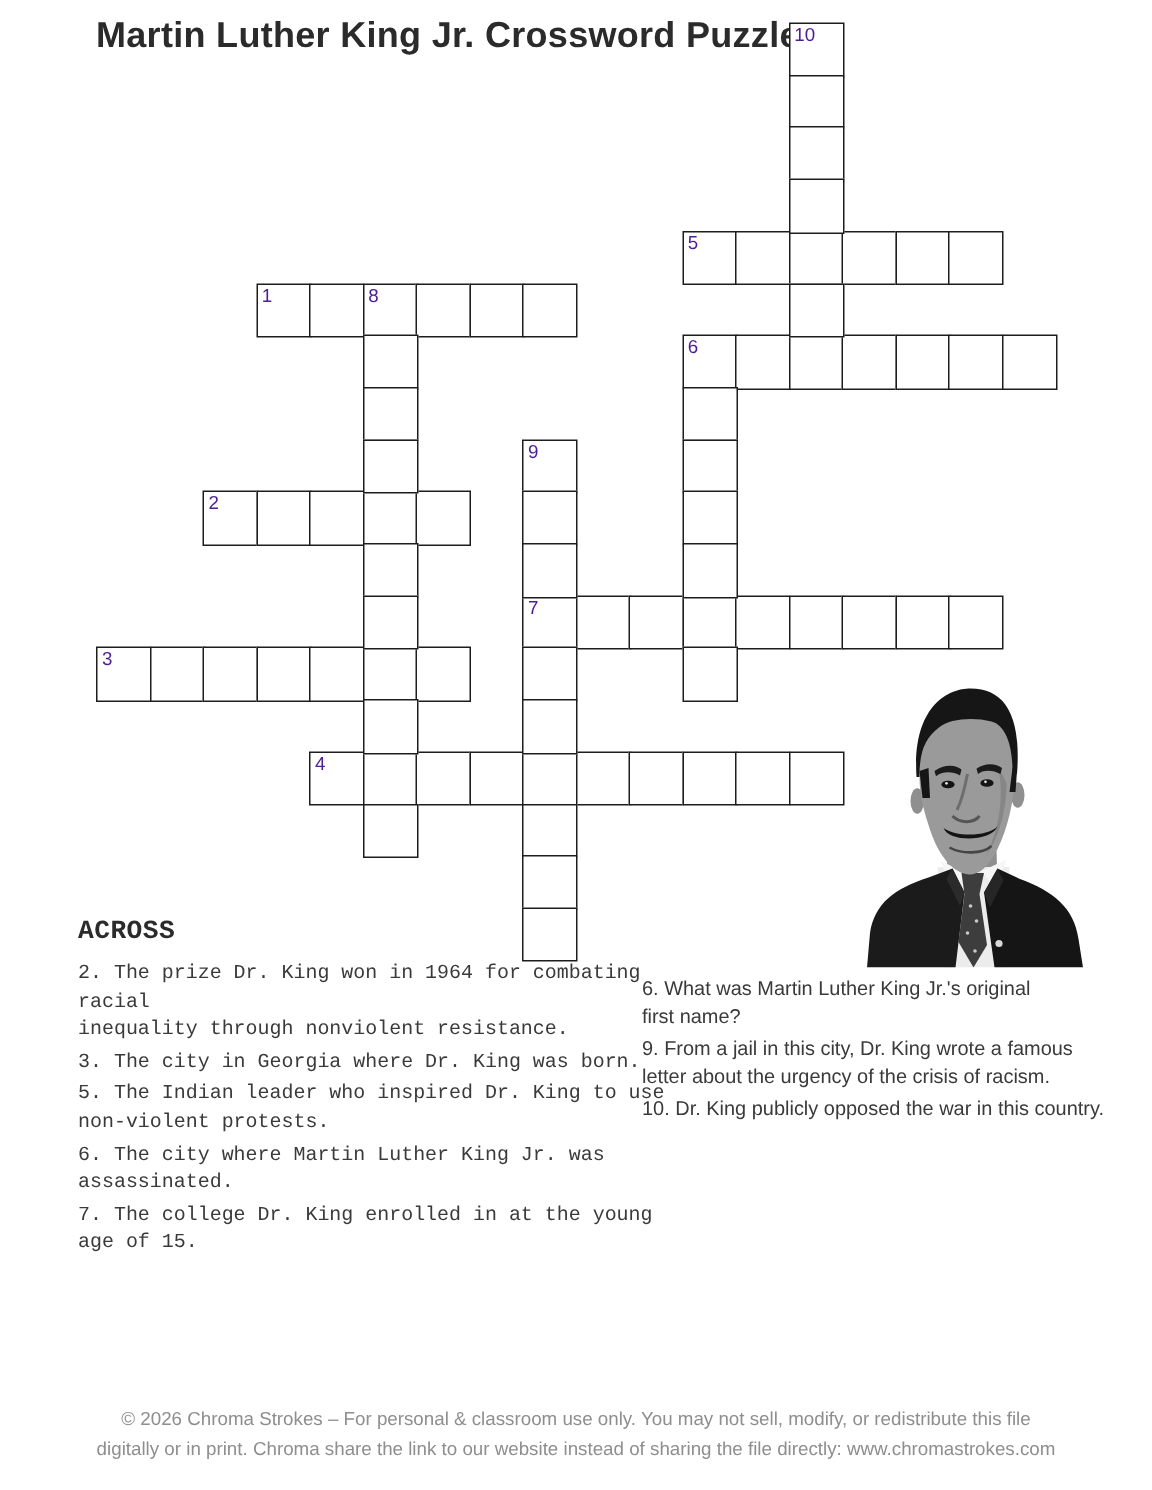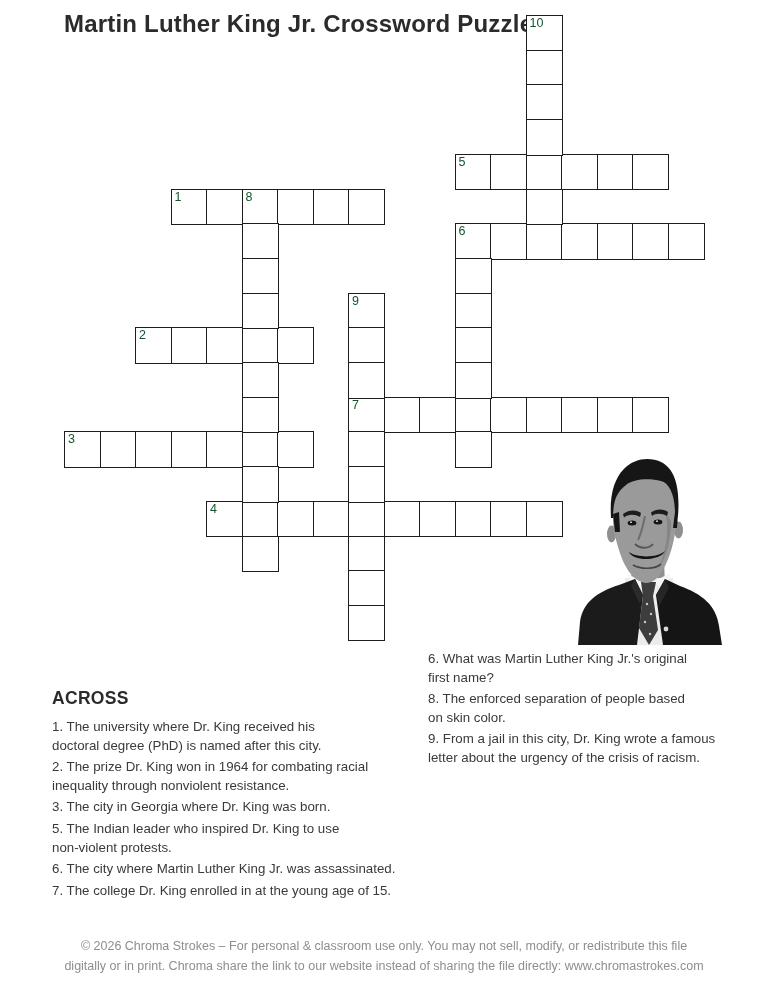--- a/index.html
+++ b/index.html
@@ -11,33 +11,33 @@
     position:absolute;left:64px;top:10px;margin:0;
     font-size:24px;font-weight:700;color:#2b2b2b;letter-spacing:.2px;
   }
   
   .grid{position:absolute;left:64px;top:15px;width:642px;height:628px;z-index:1;}
   .cell{
     position:absolute;width:37.3px;height:36.5px;box-sizing:border-box;
     background:#ffffff;border:1.8px solid #1d1d1d;
   }
   .cellnum{
-    position:absolute;top:0px;left:3px;font-size:12.5px;color:#14532d;line-height:15px;
+    position:absolute;top:0px;left:3px;font-size:12.5px;color:#4c1d95;line-height:15px;
   }
   .watermark{
     position:absolute;left:92px;top:367px;z-index:5;white-space:nowrap;pointer-events:none;
     font-size:55px;letter-spacing:2.5px;color:rgba(122,122,122,0.33);font-weight:400;
   }
   .photo{position:absolute;left:577px;top:452px;width:145px;height:193px;z-index:4;}
   
   .clues{position:absolute;color:#3a3a3a;}
   .clues h2{
     margin:0 0 9px 0;font-size:17.5px;font-weight:700;color:#2b2b2b;letter-spacing:.3px;
   }
-  .clues.across{left:52px;top:688px;width:402px;}
+  .clues.across{left:52px;top:611px;width:402px;font-family:Liberation Mono, monospace;}
   .clues.down{left:428px;top:650px;width:330px;}
   .clue{
     margin:0 0 3px 0;font-size:13.3px;line-height:18.6px;white-space:pre-line;
   }
   .footer{
     position:absolute;left:0;top:937px;width:768px;text-align:center;
     font-size:12.5px;line-height:19.5px;color:#8e8e8e;
   }
 </style>
 </head>
@@ -188,38 +188,35 @@
       <circle cx="80" cy="69.2" r="0.9" fill="#e8e8e8"></circle>
       <path d="M68,64 C66,74 64,82 61,88" stroke="#6e6e6e" stroke-width="2" fill="none"></path>
       <path d="M58,92 C63,97 72,97 76,92" stroke="#565656" stroke-width="2" fill="none"></path>
       <path d="M52,100 C60,106 81,106 88,99 C84,109 56,110 52,100 Z" fill="#141414"></path>
       <path d="M56,113 C64,117.5 78,117.5 84,112" stroke="#454545" stroke-width="1.7" fill="none"></path>
     </g>
   </svg>
 
   <section class="clues across">
     <h2>ACROSS</h2>
-    <p class="clue">1. The university where Dr. King received his
-doctoral degree (PhD) is named after this city.</p>
     <p class="clue">2. The prize Dr. King won in 1964 for combating racial
 inequality through nonviolent resistance.</p>
     <p class="clue">3. The city in Georgia where Dr. King was born.</p>
     <p class="clue">5. The Indian leader who inspired Dr. King to use
 non-violent protests.</p>
     <p class="clue">6. The city where Martin Luther King Jr. was assassinated.</p>
     <p class="clue">7. The college Dr. King enrolled in at the young age of 15.</p>
   </section>
 
   <section class="clues down">
     <p class="clue">6. What was Martin Luther King Jr.'s original
 first name?</p>
-    <p class="clue">8. The enforced separation of people based
-on skin color.</p>
     <p class="clue">9. From a jail in this city, Dr. King wrote a famous
 letter about the urgency of the crisis of racism.</p>
+    <p class="clue">10. Dr. King publicly opposed the war in this country.</p>
   </section>
 
   <footer class="footer">
     <div>© 2026 Chroma Strokes – For personal &amp; classroom use only. You may not sell, modify, or redistribute this file</div>
     <div>digitally or in print. Chroma share the link to our website instead of sharing the file directly: www.chromastrokes.com</div>
   </footer>
 
 </div>
 
 </body></html>

